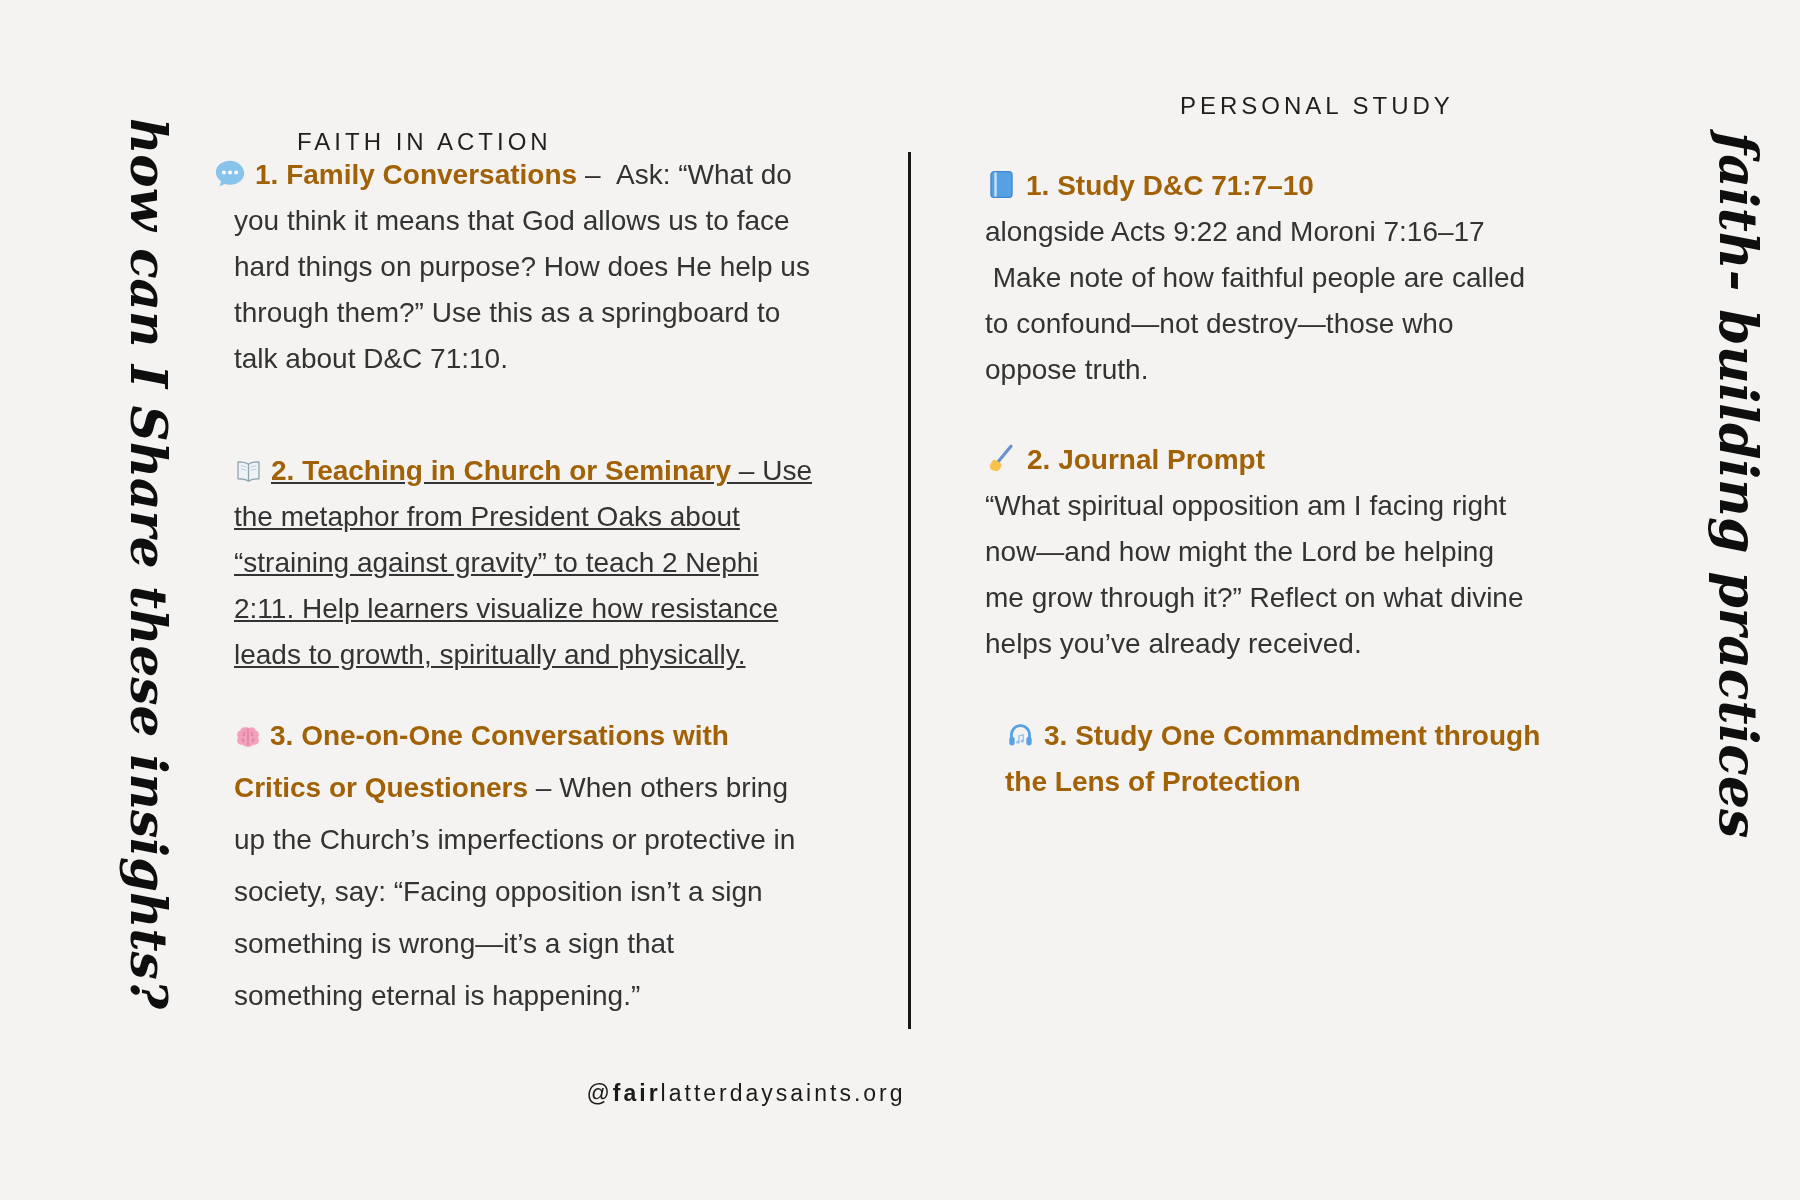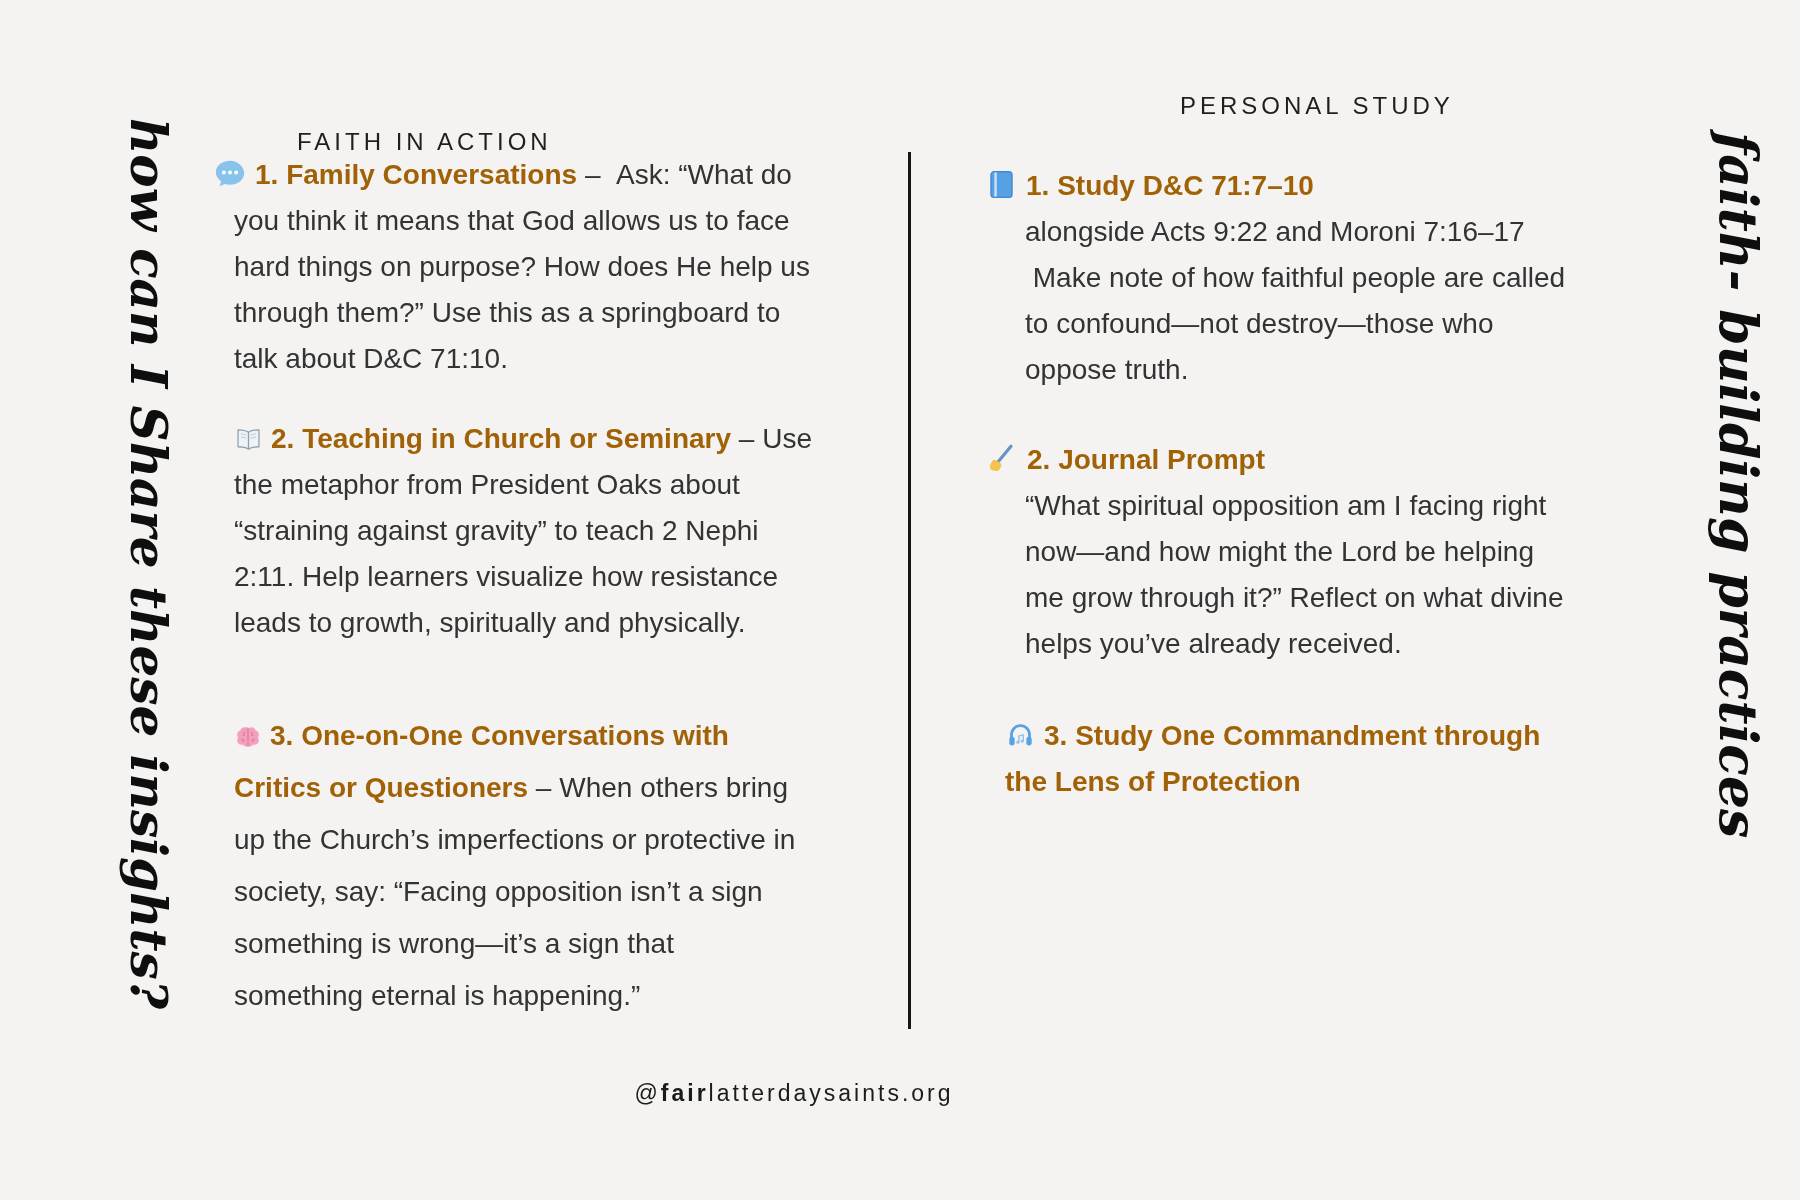--- a/index.html
+++ b/index.html
@@ -39,36 +39,36 @@
   
   .item{
     position:absolute;
     margin:0;
     font-size:28px;
     line-height:46px;
     color:#333333;
   }
   .item .t{font-weight:700;color:#a16207;white-space:pre-line;}
   .item .b{white-space:pre-line;}
-  .item .blk{display:block;margin-left:40px;}
+  .item .blk{display:block;}
   .l1{left:234px;top:152px;width:680px;}
-  .l2{left:234px;top:416px;width:680px;}
+  .l2{left:234px;top:448px;width:680px;text-decoration:underline;}
   .l3{left:234px;top:710px;width:680px;line-height:52px;}
   .r1{left:985px;top:163px;width:660px;}
   .r2{left:985px;top:437px;width:660px;}
   .r3{left:1005px;top:713px;width:660px;}
   
   .icon{display:inline-block;margin-right:8px;}
   .icon svg{vertical-align:-6px;}
   .outdent{margin-left:-21px;}
   
   .footer{
     position:absolute;left:0;top:1080px;width:1492px;
     text-align:center;
-    font-size:23px;letter-spacing:3px;color:#1b1b1b;padding-left:48px;
+    font-size:23px;letter-spacing:3px;color:#1b1b1b;
   }
   .footer .bold{font-weight:700;}
 </style>
 </head>
 <body>
 
 <div class="canvas">
 
   <div class="script-vert script-left">how can I Share these insights?</div>
   <div class="script-vert script-right">faith- building practices</div>

